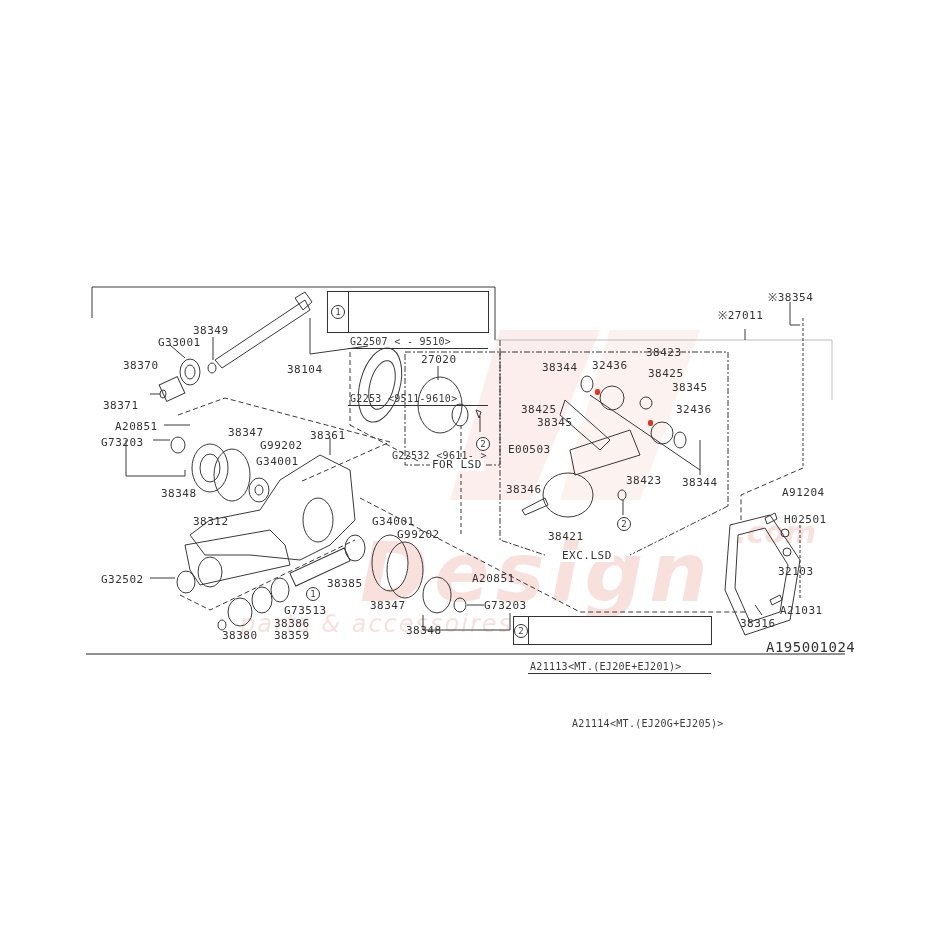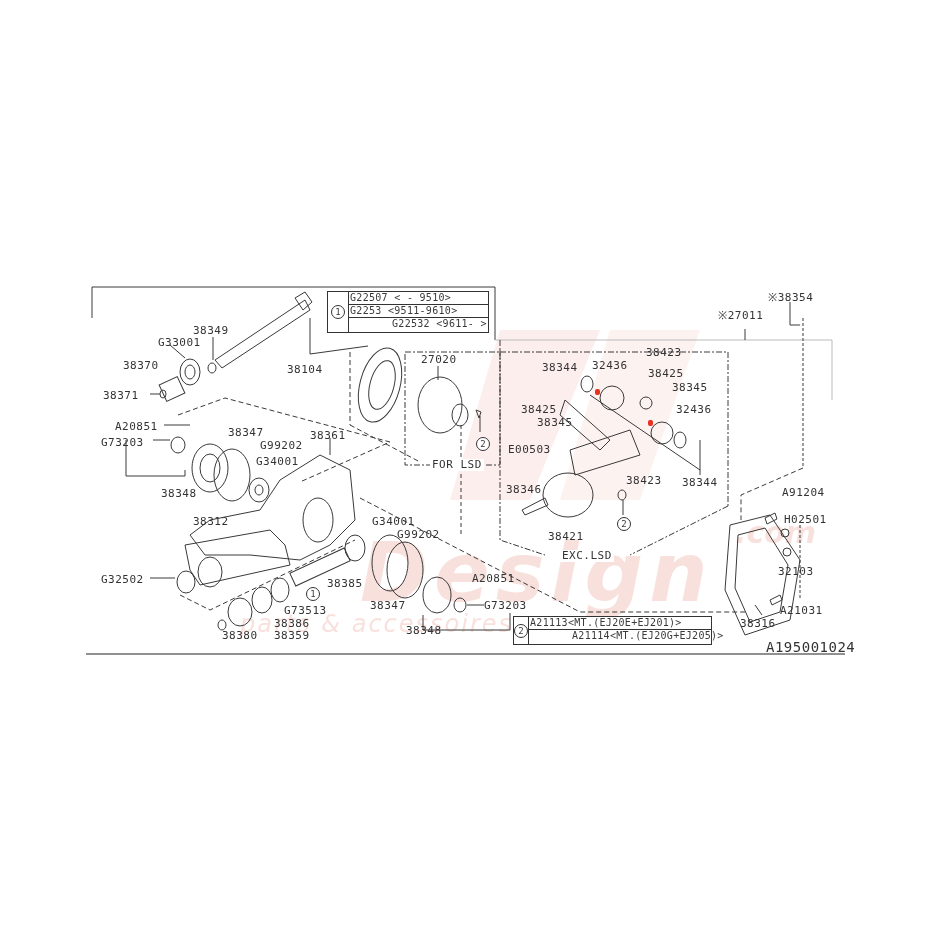--- a/index.html
+++ b/index.html
@@ -5,21 +5,21 @@
   html, body { margin:0; padding:0; background:#ffffff; }
   body { width:931px; height:931px; position:relative; overflow:hidden;
          font-family: "DejaVu Sans Mono", monospace; color:#3a3a3a; }
   #canvas { position:absolute; left:0; top:0; width:931px; height:931px; }
   .lbl { position:absolute; font-family:"DejaVu Sans Mono", monospace; font-size:11px;
          letter-spacing:0.5px; color:#333; white-space:nowrap; line-height:12px; }
   .note { position:absolute; font-family:"DejaVu Sans Mono", monospace; font-size:11px;
           color:#333; line-height:11px; white-space:pre; letter-spacing:0.3px; }
   .box { position:absolute; border:1px solid #333; background:#fff; }
   .box .row { display:block; height:12px; font-size:10px; line-height:12px; padding-left:2px;
-              border-bottom:1px solid #333; white-space:nowrap; letter-spacing:0.3px; }
+              border-bottom:1px solid #333; white-space:nowrap; letter-spacing:0.3px;margin-top:44px; }
   .box .row:last-child { border-bottom:none;padding-left:44px; }
   .box .num { position:absolute; left:0; top:0; bottom:0; width:20px; border-right:1px solid #333;
               display:flex; align-items:center; justify-content:center; }
   .circ { display:inline-flex; width:12px; height:12px; border:1px solid #333; border-radius:50%;
           align-items:center; justify-content:center; font-size:9px; line-height:10px; }
   .wm { position:absolute; color:#f4c9c3; opacity:0.55; font-family:"DejaVu Sans", sans-serif;
         font-style:italic; font-weight:bold; white-space:nowrap; pointer-events:none; }
   .redmark { position:absolute; width:5px; height:6px; background:#e8321e; border-radius:2px; }
 </style>
 </head>
@@ -171,21 +171,21 @@
   </div>
 
   <div class="lbl" style="left:430px;top:459px;background:#fff;padding:0 2px;">FOR LSD</div>
   <div class="lbl" style="left:560px;top:550px;background:#fff;padding:0 2px;">EXC.LSD</div>
   <div class="lbl" style="left:718px;top:310px;">※27011</div>
   <div class="lbl" style="left:768px;top:292px;">※38354</div>
 
   <div class="lbl" style="left:193px;top:325px;">38349</div>
   <div class="lbl" style="left:158px;top:337px;">G33001</div>
   <div class="lbl" style="left:123px;top:360px;">38370</div>
-  <div class="lbl" style="left:103px;top:390px;">38371</div>
+  <div class="lbl" style="left:103px;top:400px;">38371</div>
   <div class="lbl" style="left:287px;top:364px;">38104</div>
   <div class="lbl" style="left:421px;top:354px;">27020</div>
   <div class="lbl" style="left:115px;top:421px;">A20851</div>
   <div class="lbl" style="left:101px;top:437px;">G73203</div>
   <div class="lbl" style="left:228px;top:427px;">38347</div>
   <div class="lbl" style="left:260px;top:440px;">G99202</div>
   <div class="lbl" style="left:310px;top:430px;">38361</div>
   <div class="lbl" style="left:256px;top:456px;">G34001</div>
   <div class="lbl" style="left:161px;top:488px;">38348</div>
   <div class="lbl" style="left:193px;top:516px;">38312</div>

